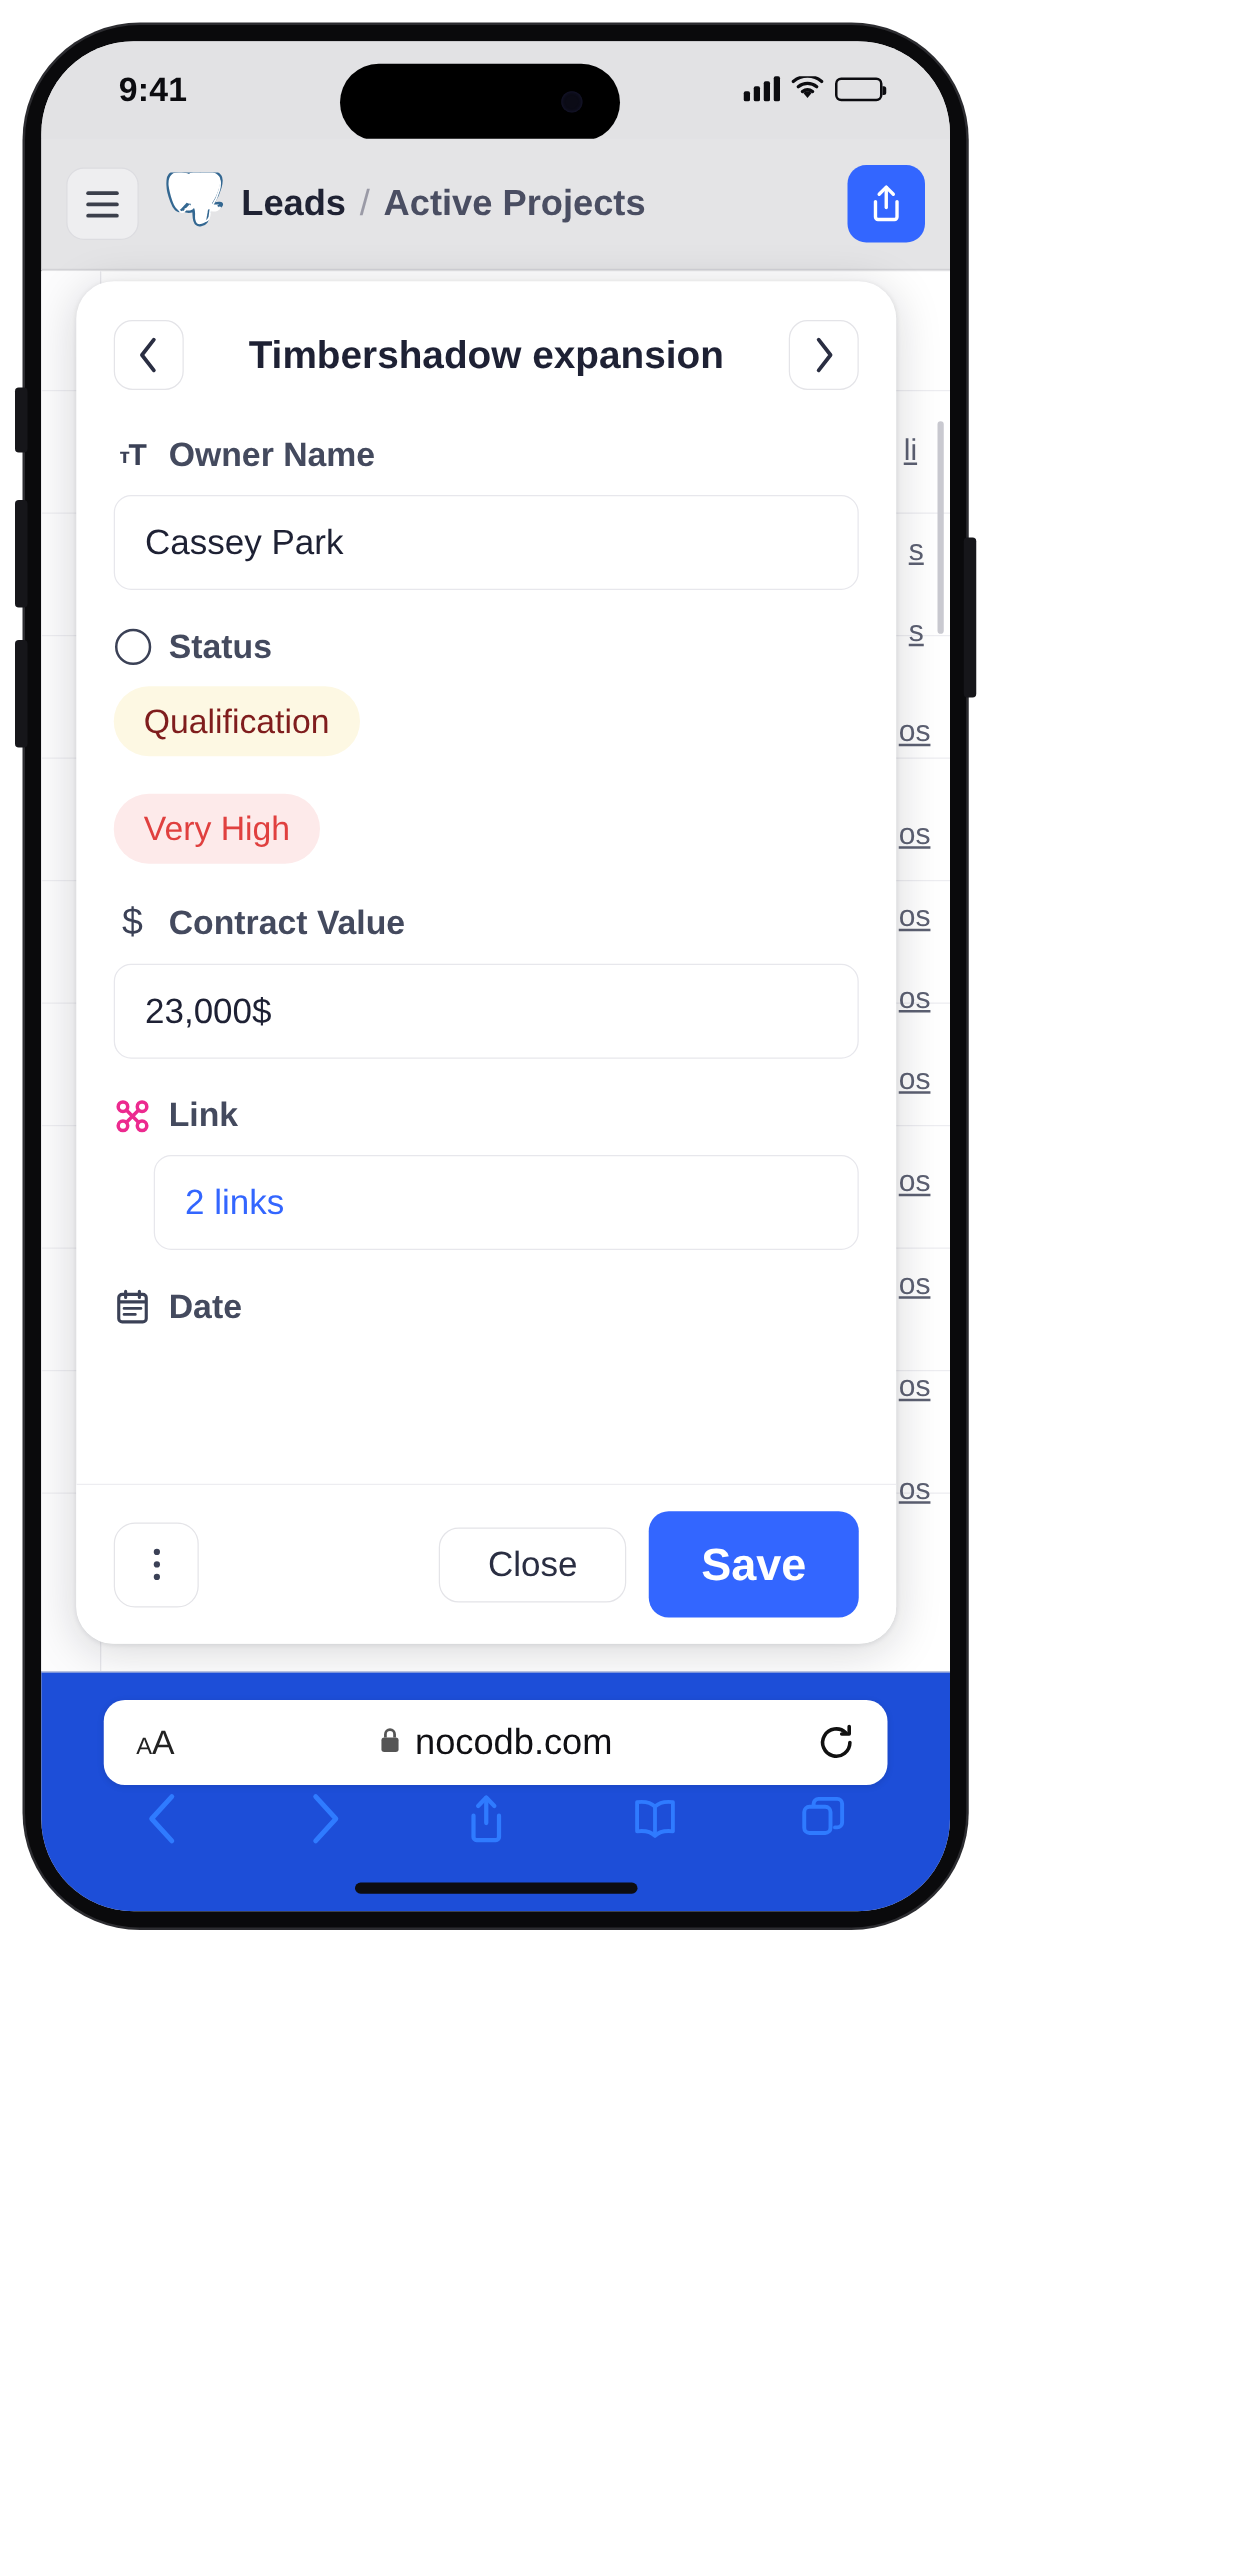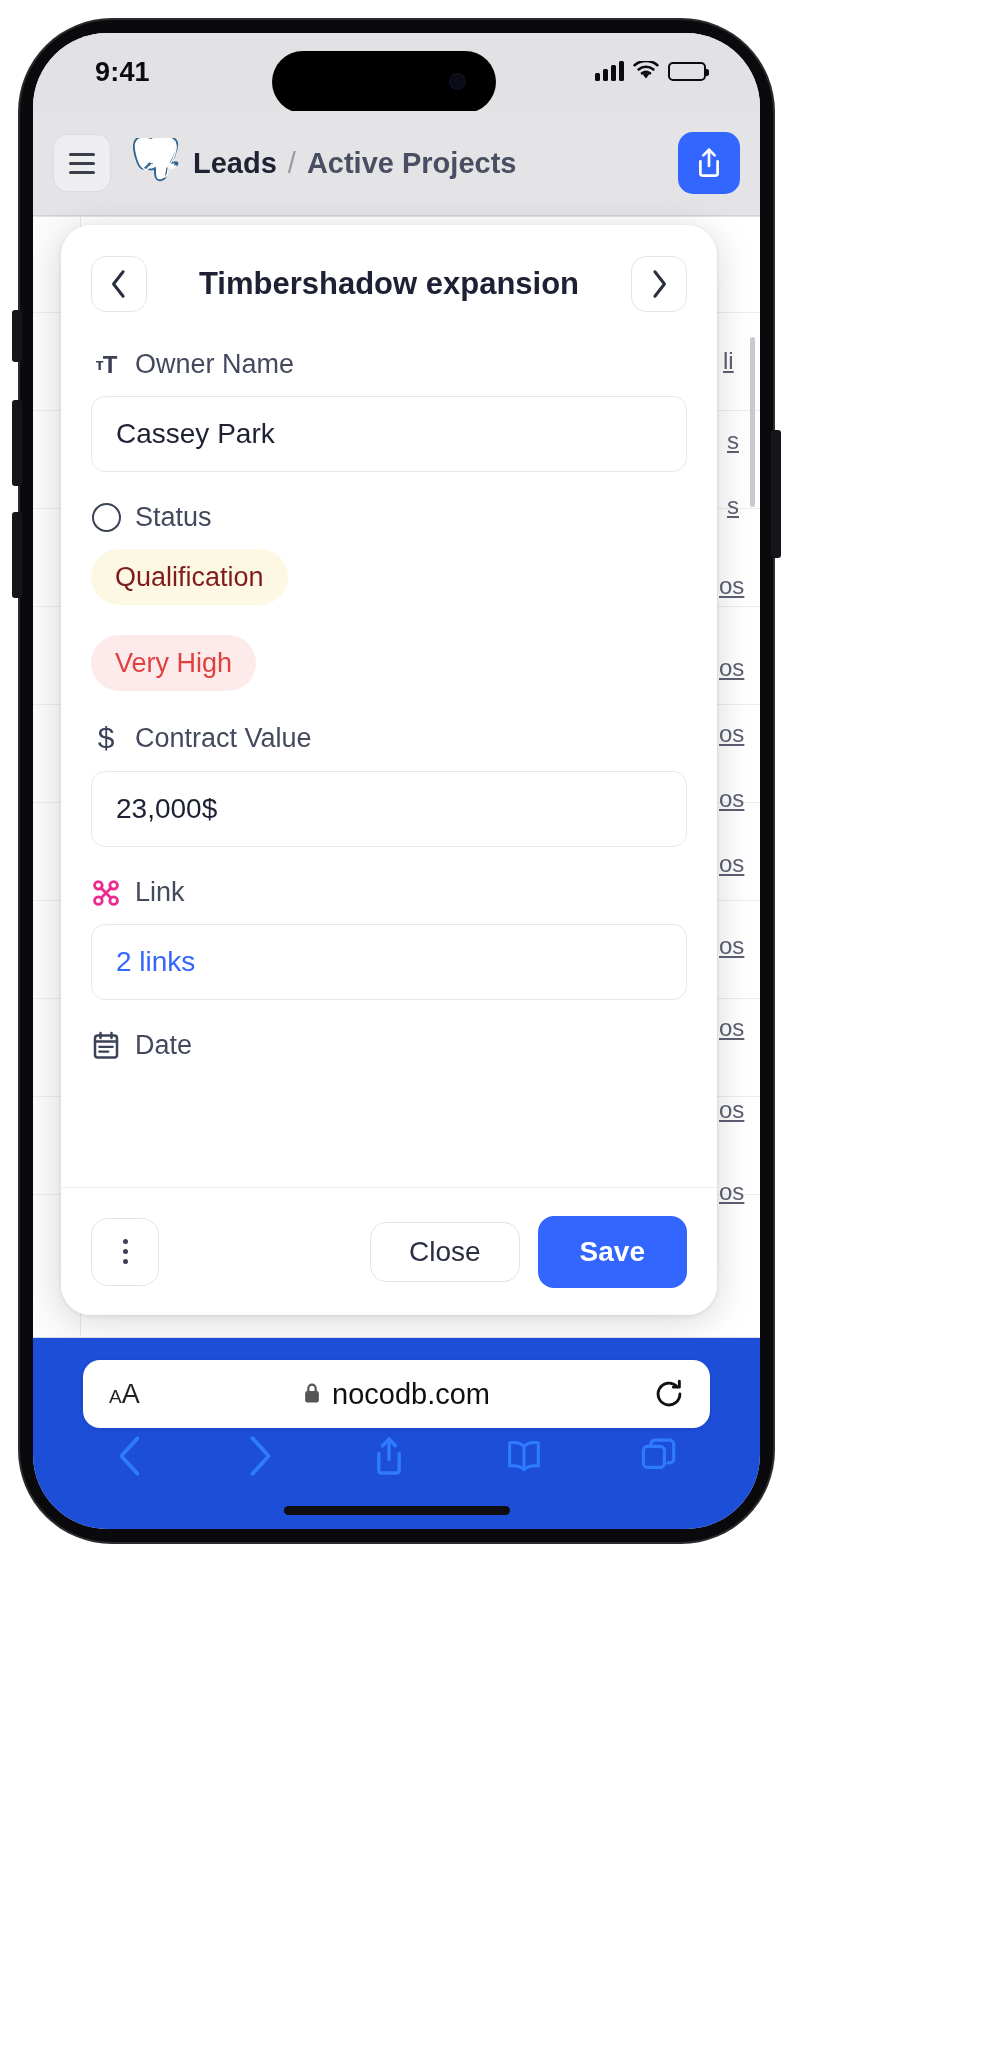--- a/index.html
+++ b/index.html
@@ -183,21 +183,21 @@
     flex: 1 1 auto;
     padding: 6px 30px 0 30px;
     overflow: hidden;
   }
   .field { margin-bottom: 30px; }
   .field-label {
     display: flex; align-items: center; gap: 14px;
     margin-bottom: 16px;
   }
   .field-label .lbl {
-    font-size: 27px; color: #444a5e; font-weight: 400;
+    font-size: 27px; color: #444a5e; font-weight: 700;
   }
   .field-icon { width: 30px; display:flex; align-items:center; justify-content:center; flex:none; }
   .icon-tt {
     font-size: 24px; color: #3b4156; font-weight: 600;
     letter-spacing: -1px;
   }
   .icon-tt small { font-size: 17px; }
   .icon-circle {
     width: 29px; height: 29px; border-radius: 50%;
     border: 2.6px solid #3b4156;
@@ -205,21 +205,21 @@
   .icon-dollar { font-size: 30px; color: #3b4156; font-weight: 500; }
   .input-box {
     height: 76px;
     border: 1px solid #e7e7ec;
     border-radius: 14px;
     display: flex; align-items: center;
     padding: 0 24px;
     font-size: 28px; color: #1e2134;
     background: #fff;
   }
-  .input-box.link-box { border-radius: 14px; }
+  .input-box.link-box { border-radius: 14px; margin-left: 32px; }
   .link-val { color: #3366ff; }
   .badge {
     display: inline-flex; align-items: center;
     height: 56px; padding: 0 24px;
     border-radius: 28px;
     font-size: 27px;
   }
   .badge-qual { background: #fdf8e3; color: #7f1d1d; }
   .badge-vhigh { background: #fdeaea; color: #e0403f; }
 
@@ -242,24 +242,24 @@
   #close-btn {
     margin-left: auto;
     height: 60px; padding: 0 38px;
     border: 1px solid #e4e4e8; border-radius: 16px;
     background: #fff;
     font-size: 28px; color: #2a2e42;
     display:flex; align-items:center; justify-content:center;
     flex: none;
   }
   #save-btn {
-    height: 72px; padding: 0 42px;
+    height: 85px; padding: 0 42px;
     border-radius: 16px;
     background: #3366ff;
-    color: #fff; font-size: 28px; font-weight: 600;
+    color: #fff; font-size: 36px; font-weight: 600;
     display:flex; align-items:center; justify-content:center;
     flex: none;
   }
 
   
   #safari-bar {
     position: absolute; left: 0; bottom: 0;
     width: 727px; height: 192px;
     background: #1d4ed8;
     border-top: 1px solid #dcdce0;

